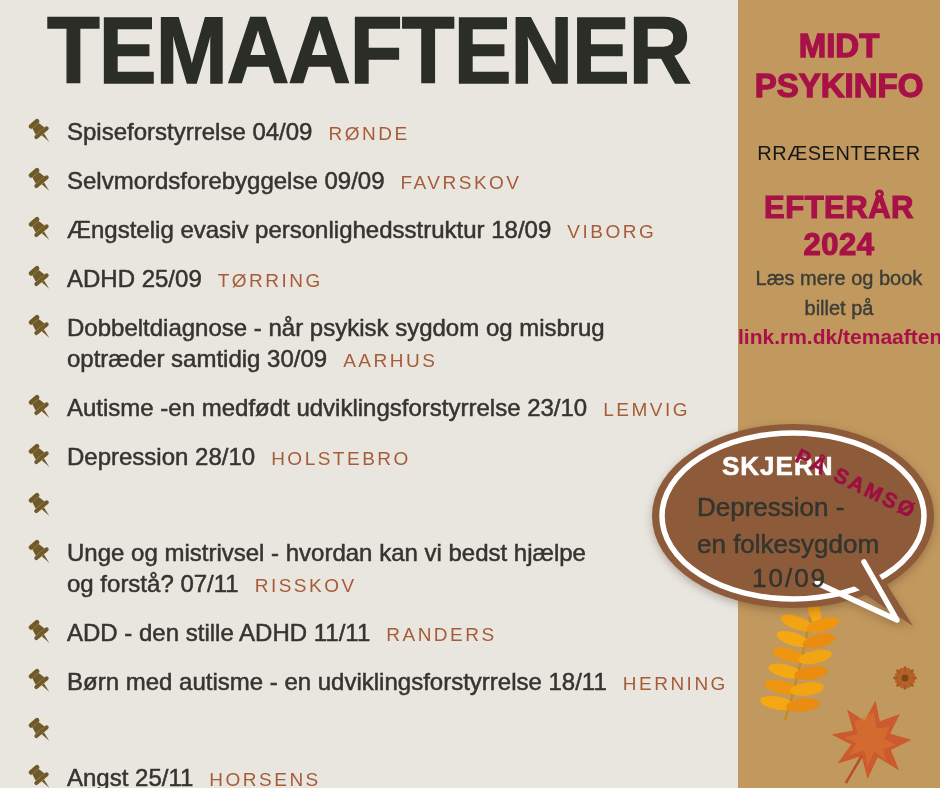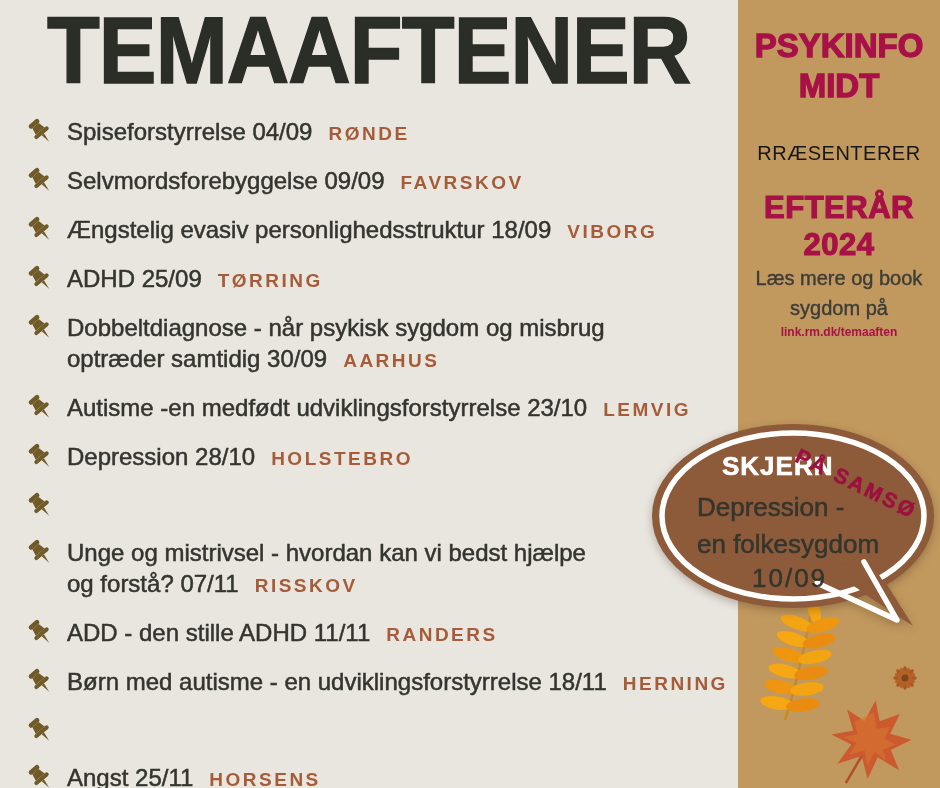--- a/index.html
+++ b/index.html
@@ -19,37 +19,37 @@
     transform:scaleX(0.92);transform-origin:center top;
   }
 
   
   .events{position:absolute;left:25px;top:116px;width:900px;z-index:2;}
   .event-row{display:flex;align-items:flex-start;margin-bottom:16px;}
   .pin{flex:0 0 42px;height:31px;}
   .event-text{font-size:24px;line-height:31px;color:#33352e;}
   .event-title{white-space:pre;-webkit-text-stroke:0.5px #33352e;}
   .event-location{
-    font-size:19px;font-weight:700;letter-spacing:2.5px;
+    font-size:19px;font-weight:400;letter-spacing:2.5px;
     color:#a65c38;margin-left:16px;white-space:nowrap;
   }
 
   
   .sidebar{
     position:absolute;left:738px;top:0;width:202px;height:788px;
     background:#c1985e;text-align:center;z-index:0;
   }
   .brand{margin-top:26px;font-size:33px;line-height:40px;font-weight:700;
     color:#a81147;-webkit-text-stroke:1.3px #a81147;letter-spacing:0;}
   .presents{margin-top:36px;font-size:20px;font-weight:400;color:#171717;letter-spacing:0.5px;}
   .season{margin-top:24px;font-size:31px;line-height:37px;font-weight:700;
     color:#a81147;-webkit-text-stroke:1.2px #a81147;letter-spacing:0.5px;}
   .book-info{font-size:20px;line-height:30px;color:#3c3d37;
     -webkit-text-stroke:0.4px #3c3d37;}
-  .book-link{margin-top:2px;font-size:12px;font-weight:700;color:#a81147;
+  .book-link{margin-top:2px;font-size:21px;font-weight:700;color:#a81147;
     white-space:nowrap;cursor:pointer;}
 
   
   .bubble-svg{position:absolute;left:645px;top:423px;z-index:3;
     filter:drop-shadow(0 3px 4px rgba(60,35,15,.30));}
   .bubble-text{position:absolute;z-index:4;font-size:26px;color:#33352e;
     -webkit-text-stroke:0.5px #33352e;white-space:nowrap;}
   .nyhed{left:722px;top:451px;color:#ffffff;font-weight:700;letter-spacing:1px;
     -webkit-text-stroke:0.6px #ffffff;}
   .pasamso{left:802px;top:444px;color:#9c1040;font-weight:700;font-size:21px;
@@ -260,31 +260,31 @@
         </svg>
       </span>
       <div class="event-text">
         <span class="event-title">Angst 25/11</span><span class="event-location">HORSENS</span>
       </div>
     </div>
     </div>
 
   <div class="sidebar">
     <div class="brand">
+      <div>MIDT</div>
       <div>PSYKINFO</div>
-      <div>MIDT</div>
     </div>
     <div class="presents">RRÆSENTERER</div>
     <div class="season">
       <div>EFTERÅR</div>
       <div>2024</div>
     </div>
     <div class="book-info">
       <div>Læs mere og book</div>
-      <div>sygdom på</div>
+      <div>billet på</div>
     </div>
     <div class="book-link">link.rm.dk/temaaften</div>
   </div>
 
   <svg class="leaves-svg" width="200" height="188" viewBox="0 0 200 188">
     <g>
       <path d="M72 8 C 66 40 58 80 45 120" stroke="#c98a1e" stroke-width="2.5" fill="none"></path>
       <ellipse rx="15" ry="6" transform="translate(74 10) rotate(75)" fill="#f5a714"></ellipse>
       <ellipse rx="17" ry="6.5" transform="translate(57 23) rotate(20)" fill="#f2a413"></ellipse>
       <ellipse rx="17" ry="6.5" transform="translate(83 25) rotate(-16)" fill="#ef9611"></ellipse>

